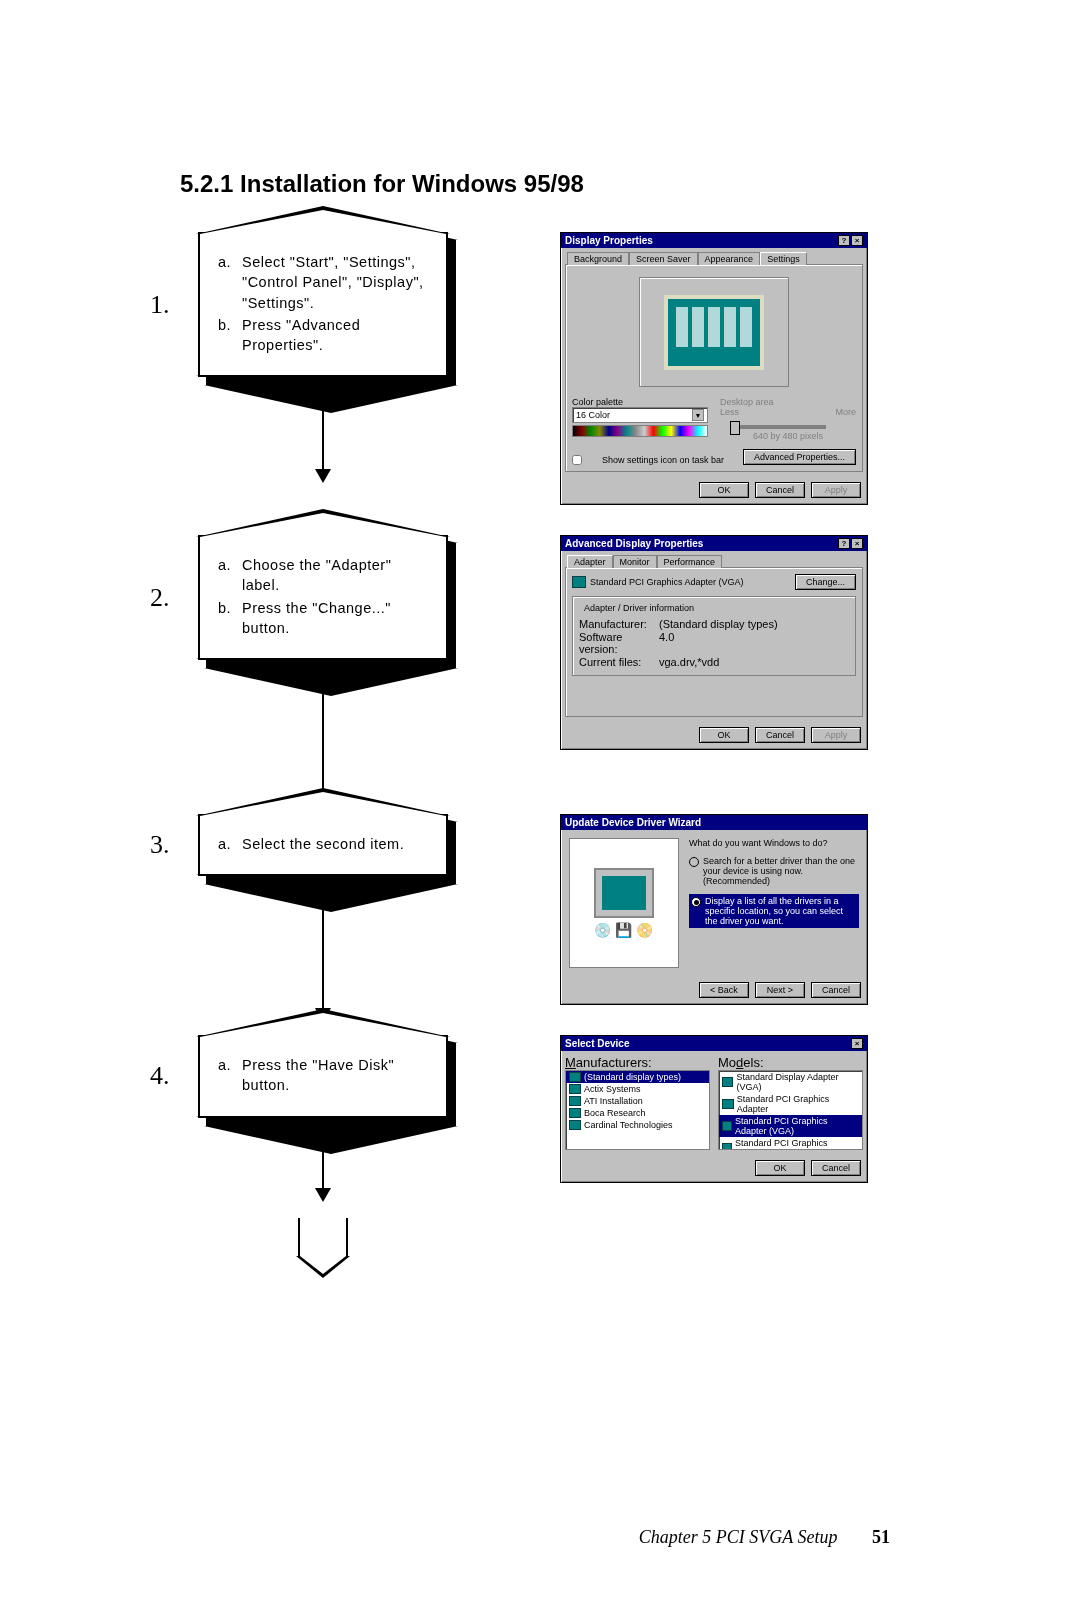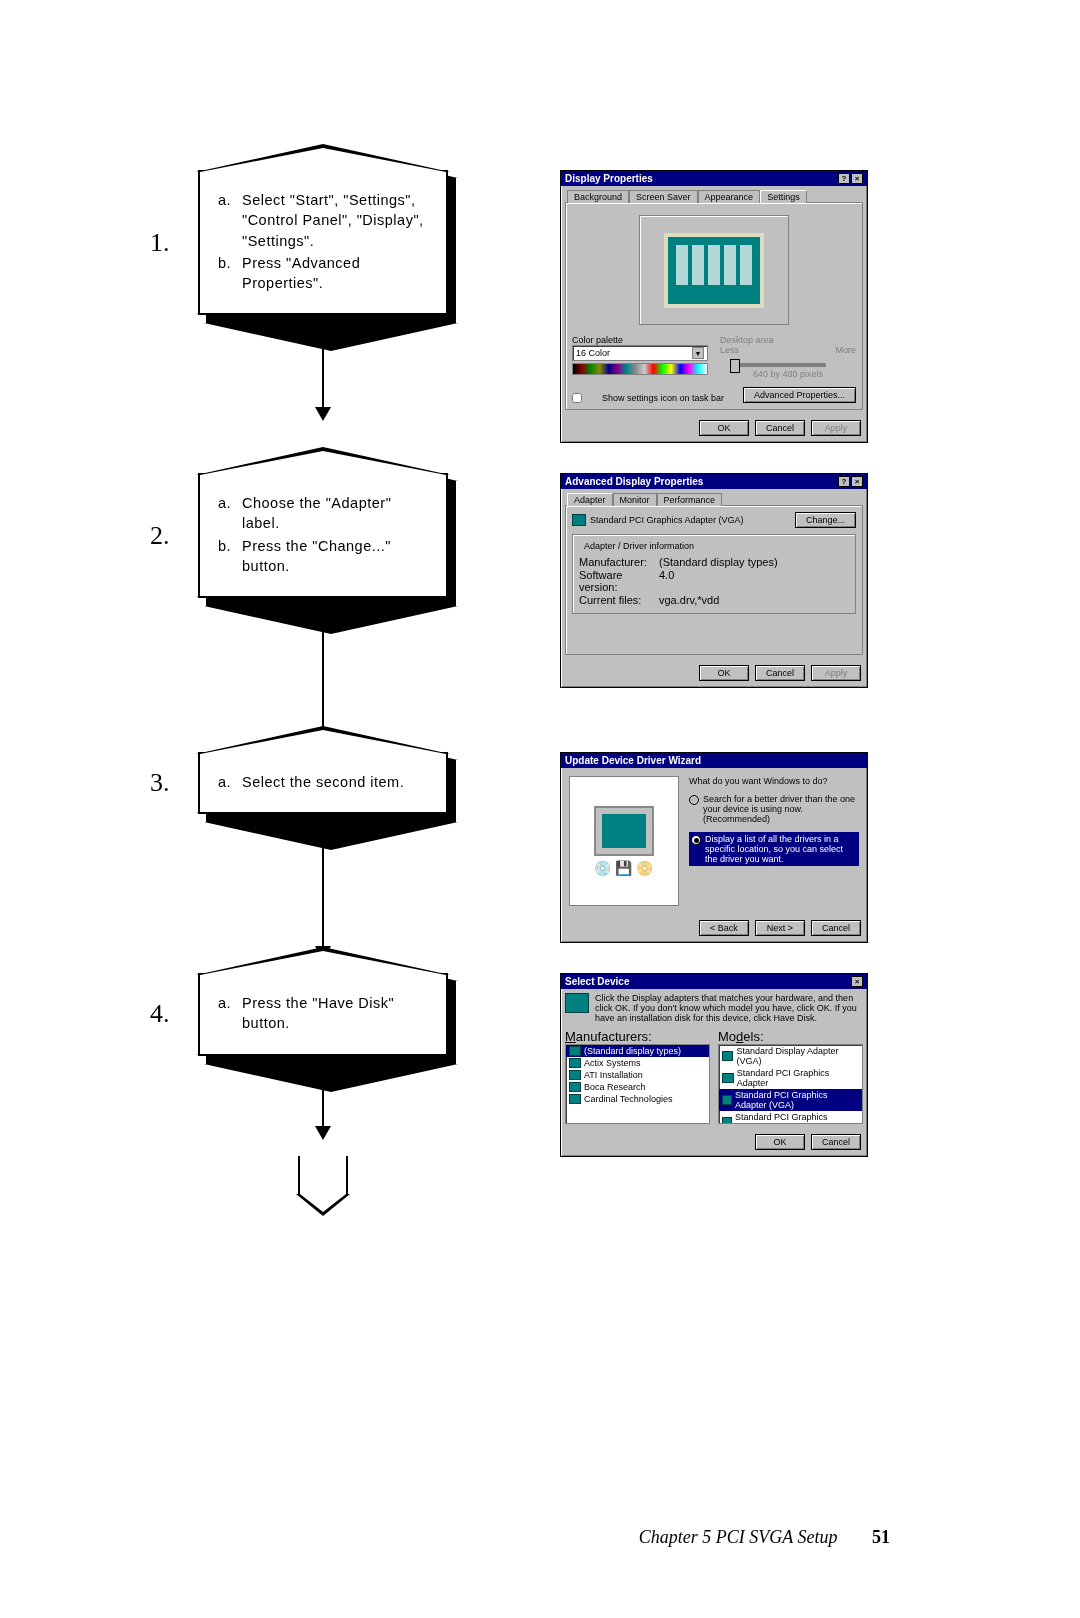--- a/index.html
+++ b/index.html
@@ -228,20 +228,21 @@
     position:absolute;bottom:70px;left:0;right:0;
     text-align:right;padding-right:190px;
     font-family:"Times New Roman",serif;font-style:italic;font-size:18px;
   }
   .footer .pn{font-style:normal;font-weight:bold;margin-left:30px;margin-top:31px;}
 </style>
 </head>
 <body>
 
 <div class="page">
+  <div class="heading">5.2.1 Installation for Windows 95/98</div>
 
   <div class="row">
     <div class="left-col">
       <div class="hexwrap">
         <div class="stepnum">1.</div>
         <div class="hex-shadow"></div>
         <div class="hex">
           <span class="inner-top"></span>
             <span class="inner-bot"></span>
           <div class="steptext">
@@ -466,24 +467,20 @@
     </div>
     <div class="right-col">
       <div class="win">
         <div class="titlebar">
             <span>Select Device</span>
           <span class="ctl">
               <span>×</span>
             </span>
           </div>
         <div class="win-body">
-          <div style="display:flex;gap:6px;margin-bottom:6px;">
-            <span style="width:24px;height:20px;background:#008080;border:1px solid #004040;flex:none;"></span>
-            <span style="font-size:9px;">Click the Display adapters that matches your hardware, and then click OK. If you don't know which model you have, click OK. If you have an installation disk for this device, click Have Disk.</span>
-          </div>
           <div class="twocol">
             <div>
               <div class="lbl-u"><u>M</u><span>anufacturers:</span></div>
               <div class="listbx">
                 <div class="it sel">(Standard display types)</div>
                 <div class="it">Actix Systems</div>
                 <div class="it">ATI Installation</div>
                 <div class="it">Boca Research</div>
                 <div class="it">Cardinal Technologies</div>
               </div>

